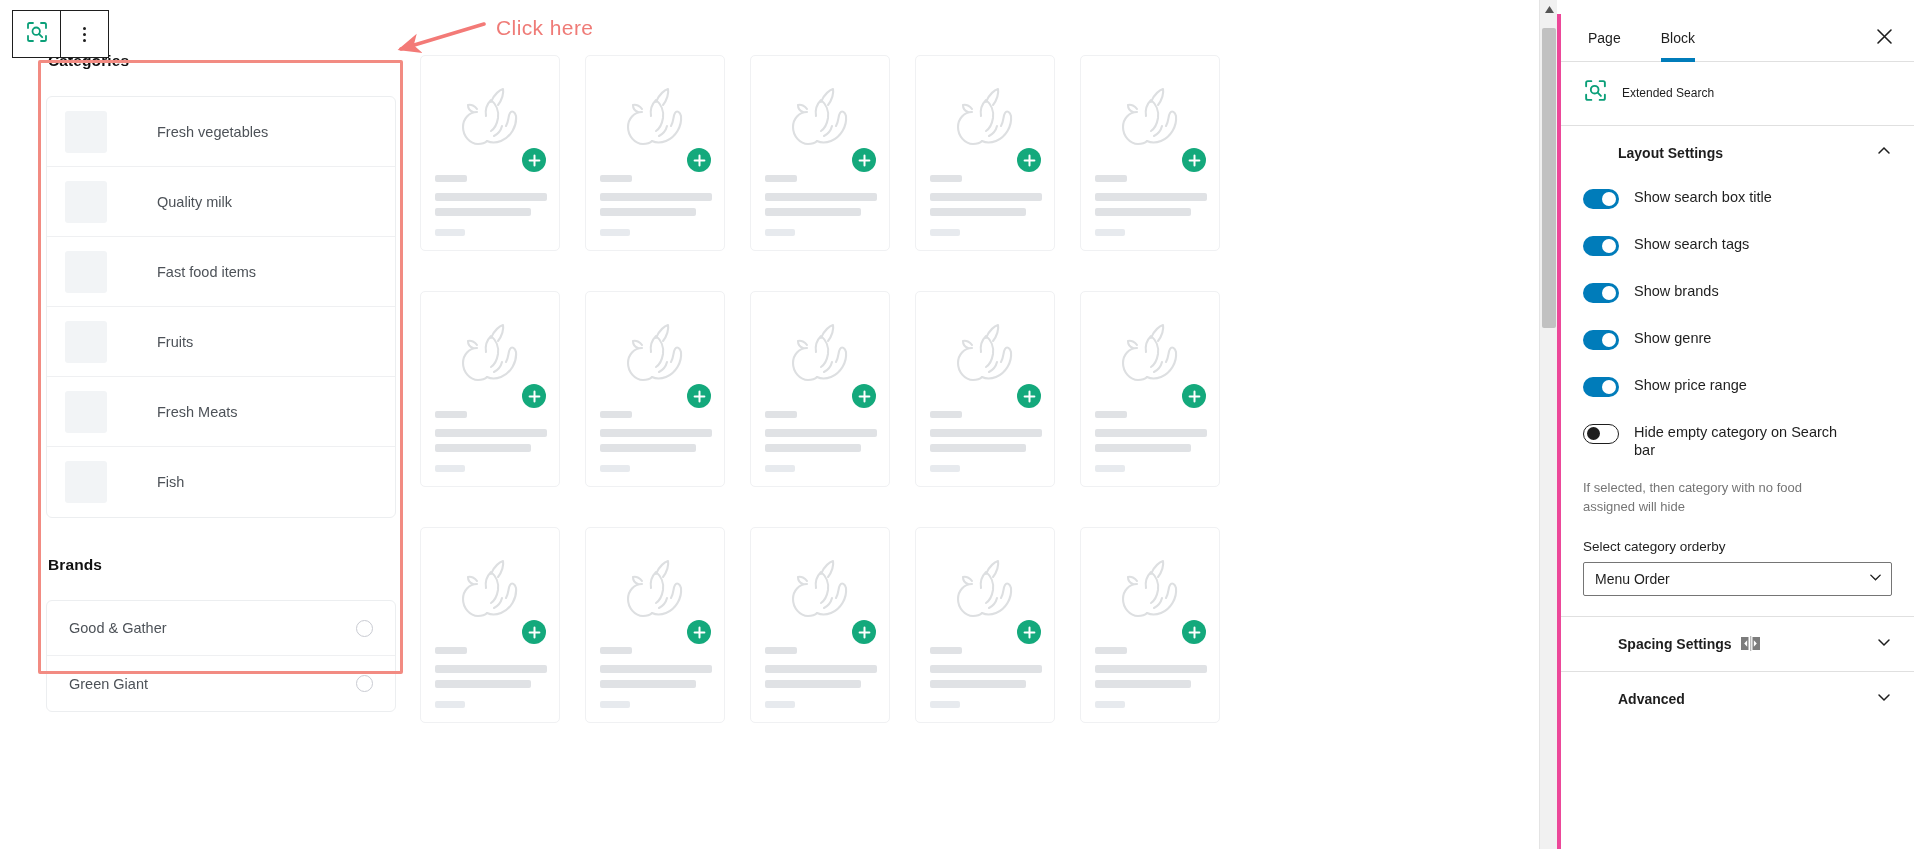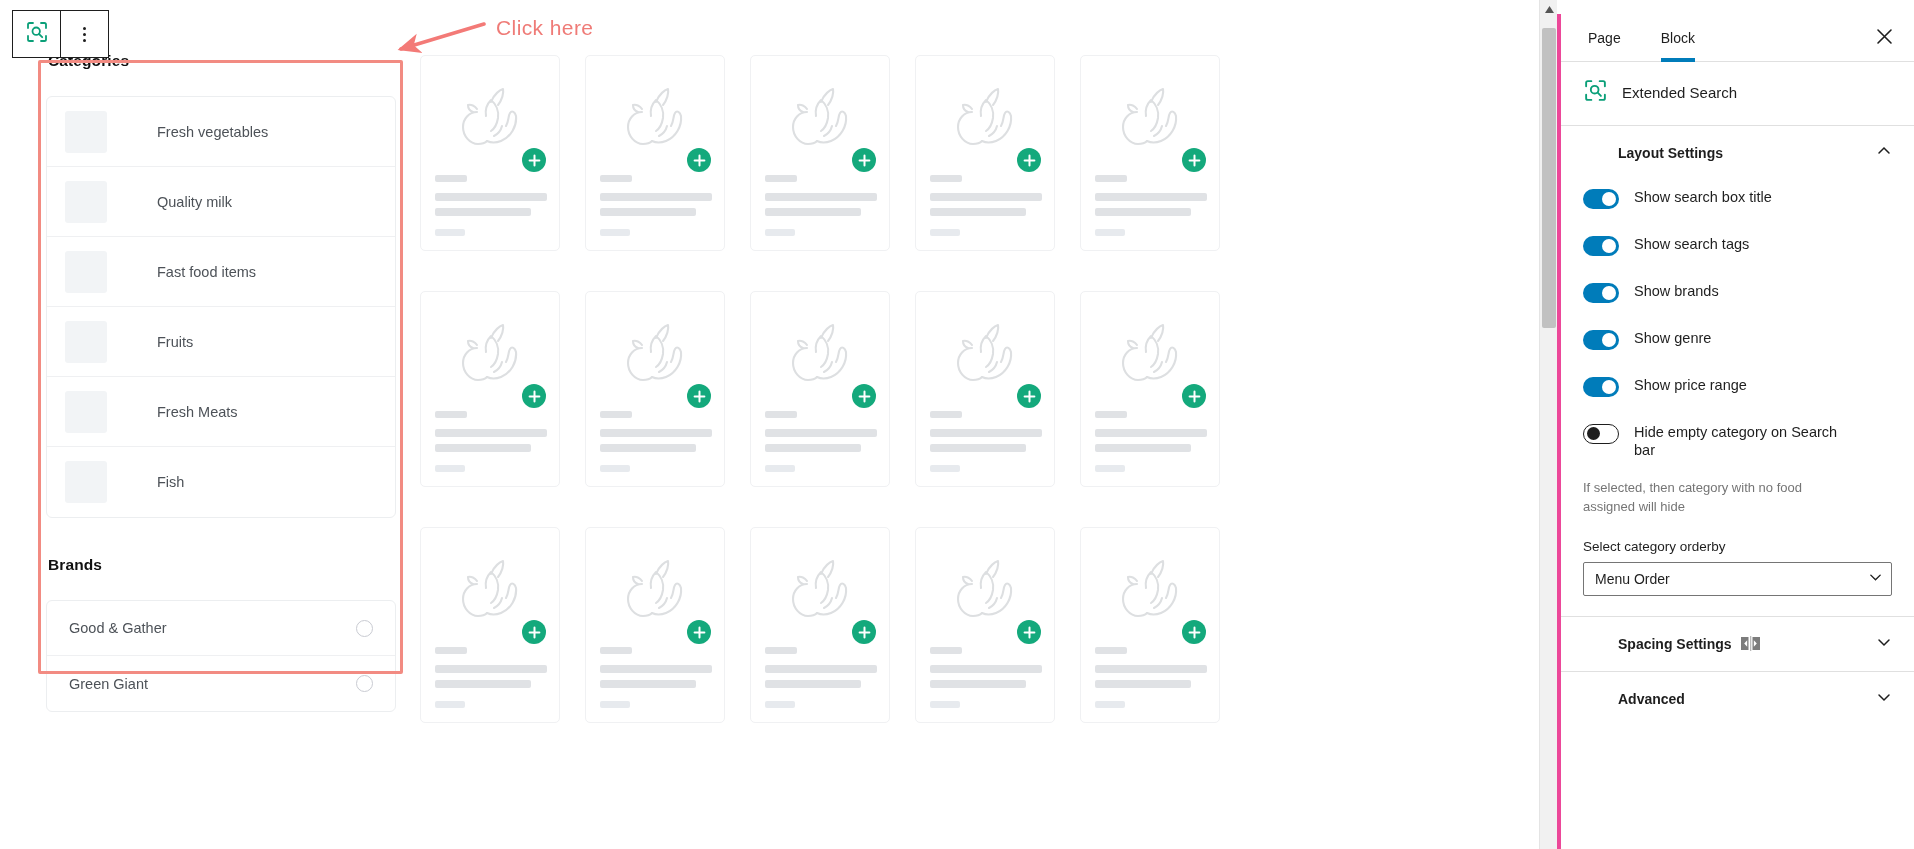--- a/index.html
+++ b/index.html
@@ -171,21 +171,21 @@
     position: absolute; right: 14px; top: 8px;
     width: 32px; height: 32px;
     display: flex; align-items: center; justify-content: center;
     cursor: pointer;
   }
   #insp-blockname {
     display: flex; align-items: center; gap: 14px;
     padding: 16px 22px 18px 22px;
     border-bottom: 1px solid #e0e0e0;
   }
-  #insp-blockname .bn-label { font-size: 15px; color: #1e1e1e; }
+  #insp-blockname .bn-label { font-size: 12px; color: #1e1e1e; }
 
   .insp-section-head {
     display: flex; align-items: center; justify-content: space-between;
     padding: 17px 22px 17px 22px;
     cursor: pointer;
   }
   .insp-section-head .sh-left { display: flex; align-items: center; gap: 9px; margin-left: 35px; }
   .insp-section-head .sh-title { font-size: 14px; font-weight: bold; color: #1e1e1e; }
   .insp-divider { height: 1px; background: #e0e0e0; margin: 0; }
 

